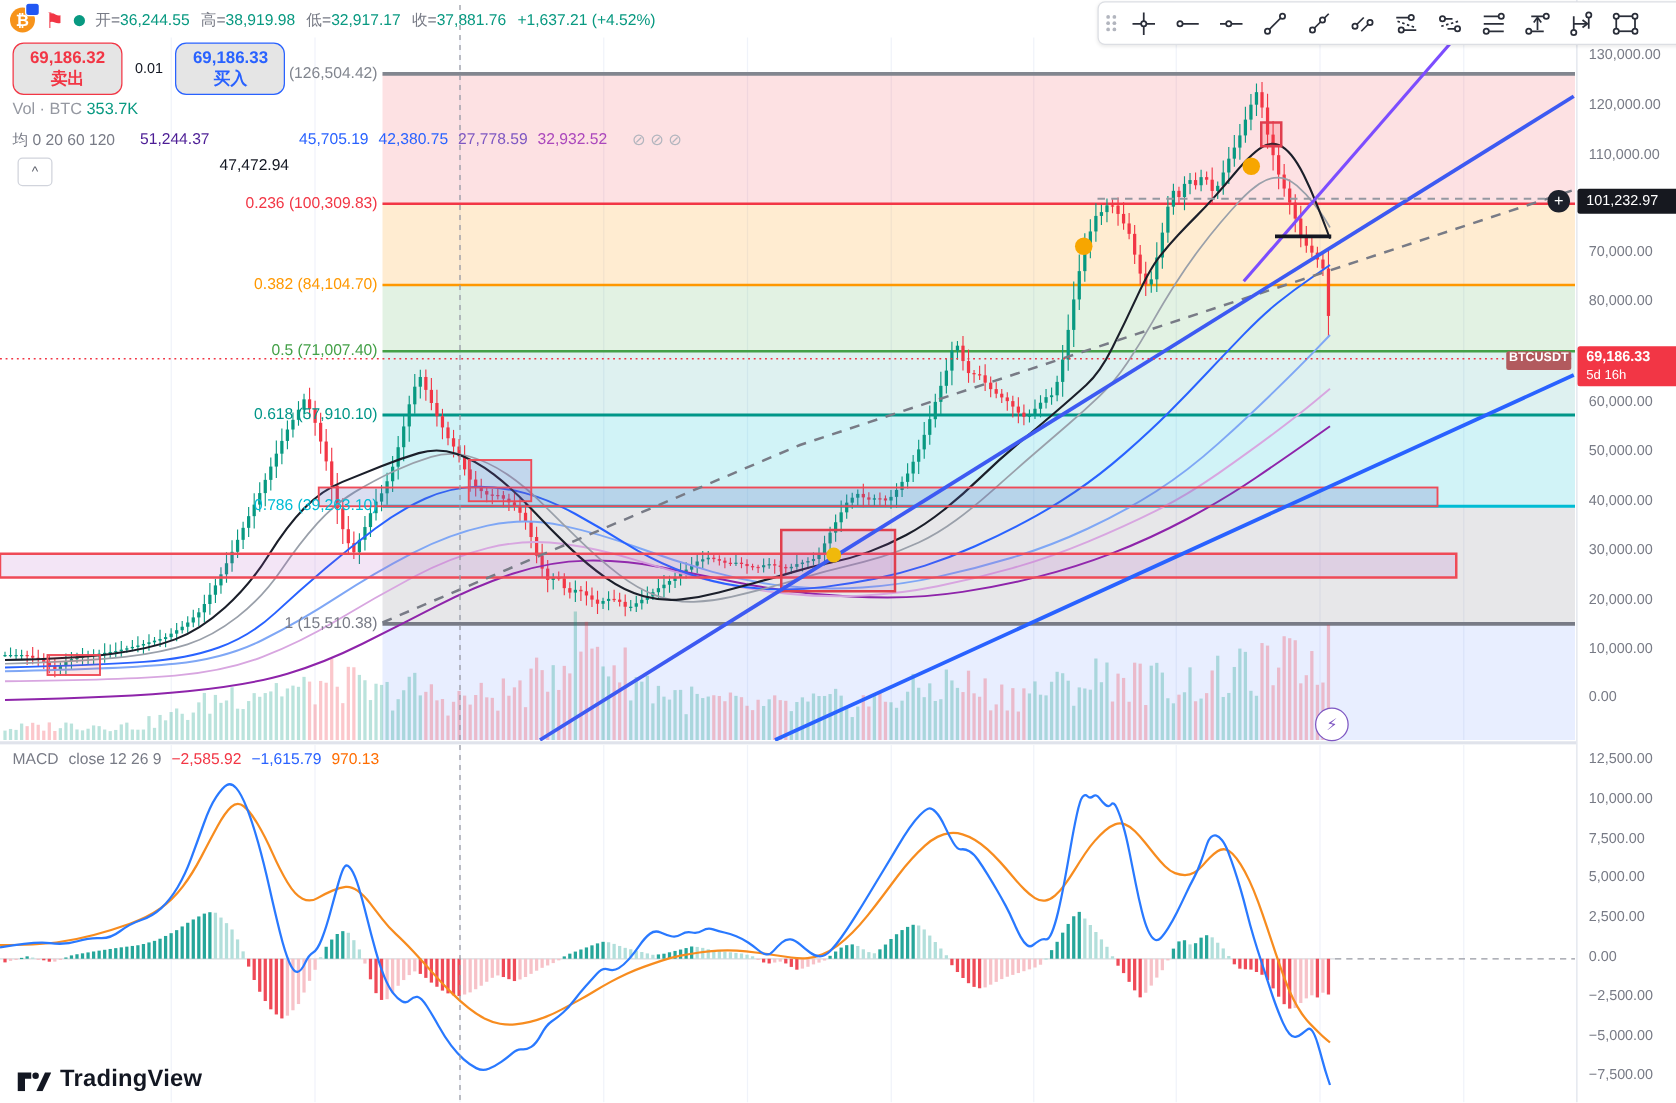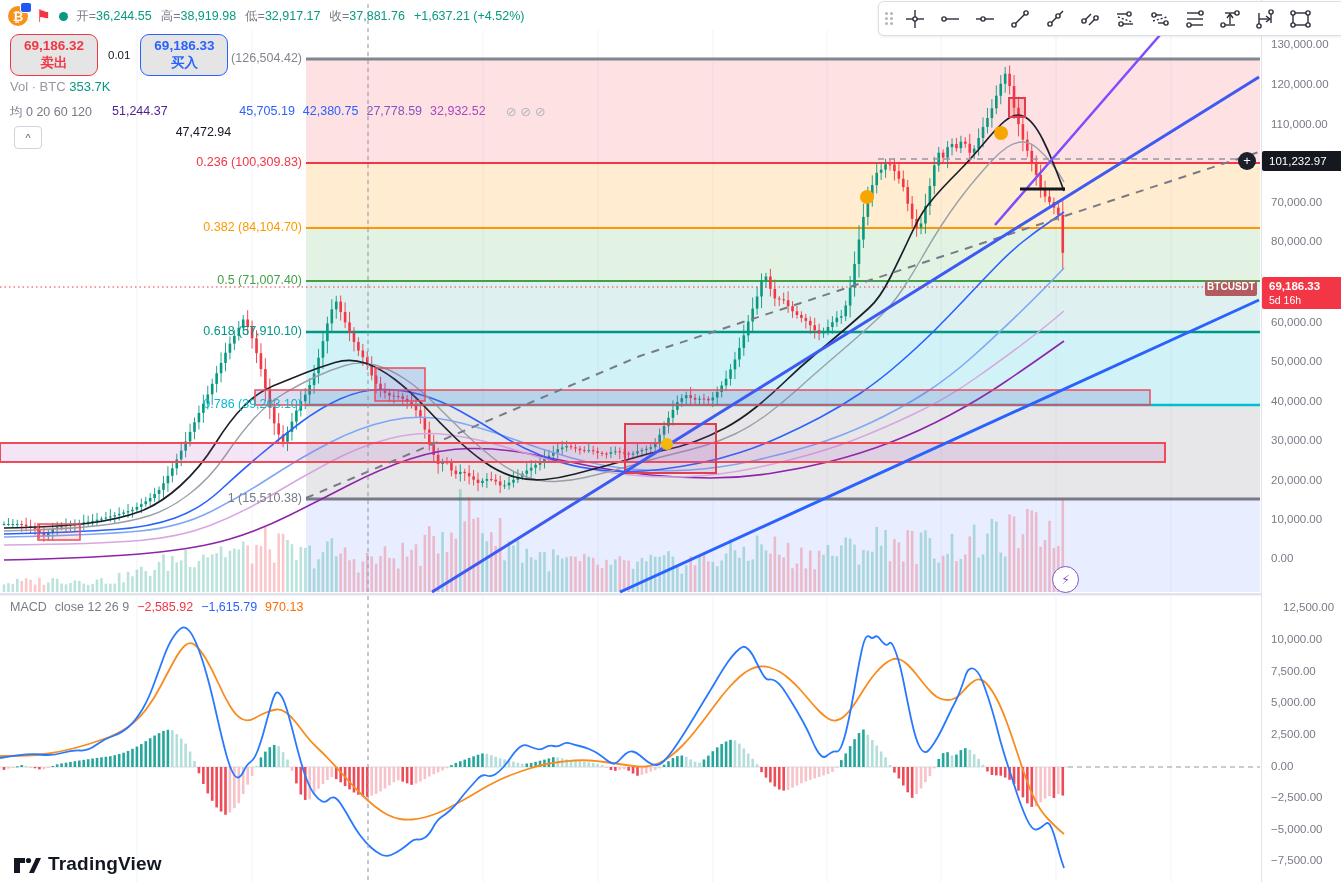--- a/index.html
+++ b/index.html
@@ -1314,21 +1314,21 @@
 <div class="axlab" style="top: 118px;">110,000.00</div>
 <div class="axlab" style="top: 196px;">70,000.00</div>
 <div class="axlab" style="top: 235px;">80,000.00</div>
 <div class="axlab" style="top: 316px;">60,000.00</div>
 <div class="axlab" style="top: 355px;">50,000.00</div>
 <div class="axlab" style="top: 395px;">40,000.00</div>
 <div class="axlab" style="top: 434px;">30,000.00</div>
 <div class="axlab" style="top: 474px;">20,000.00</div>
 <div class="axlab" style="top: 513px;">10,000.00</div>
 <div class="axlab" style="top: 552px;">0.00</div>
-<div class="axlab" style="top: 601px; margin-left: 12px;">12,500.00</div>
+<div class="axlab" style="top: 601px;">12,500.00</div>
 <div class="axlab" style="top: 633px;">10,000.00</div>
 <div class="axlab" style="top: 665px;">7,500.00</div>
 <div class="axlab" style="top: 696px;">5,000.00</div>
 <div class="axlab" style="top: 728px;">2,500.00</div>
 <div class="axlab" style="top: 760px;">0.00</div>
 <div class="axlab" style="top: 791px;">−2,500.00</div>
 <div class="axlab" style="top: 823px;">−5,000.00</div>
 <div class="axlab" style="top: 854px;">−7,500.00</div>
 
 </body></html>

